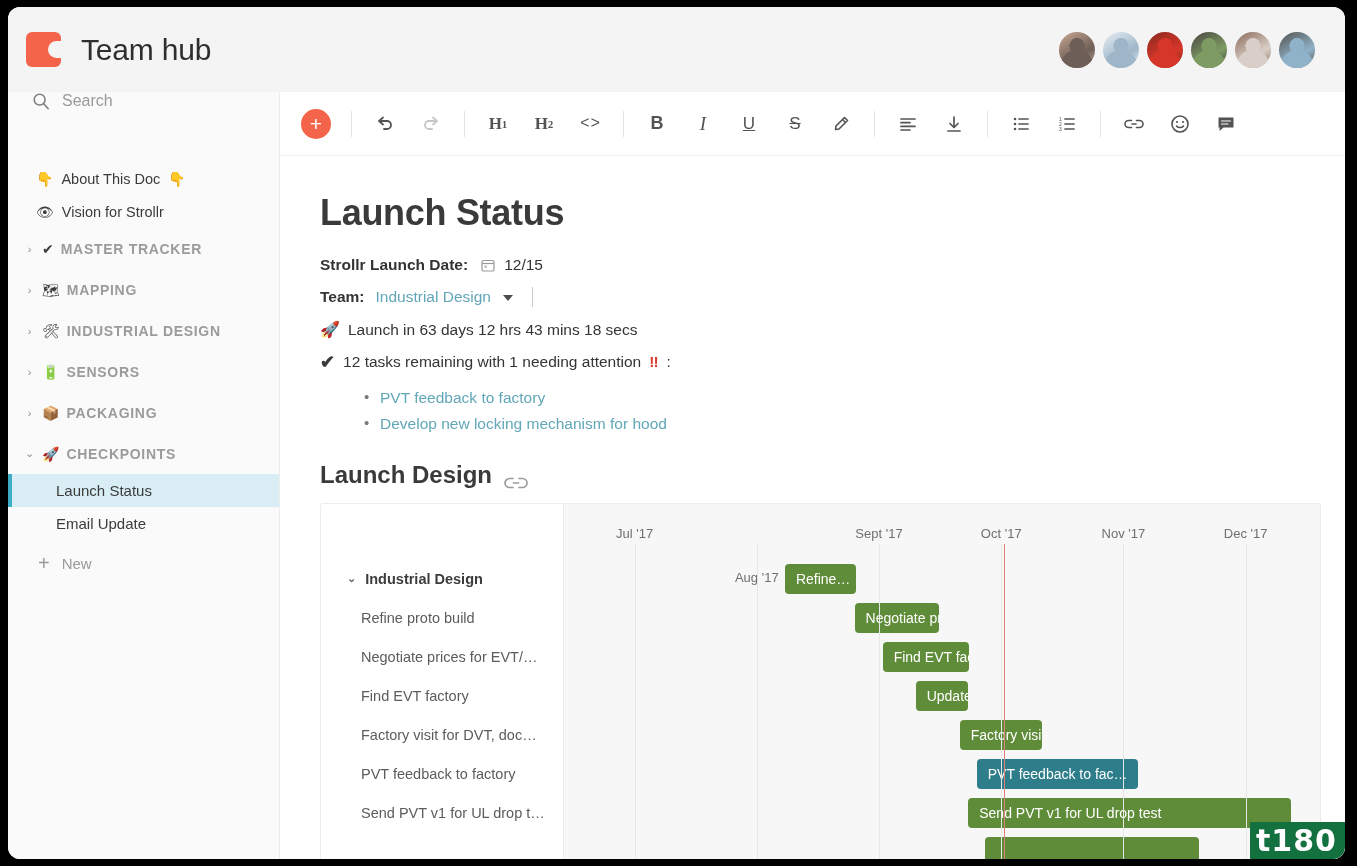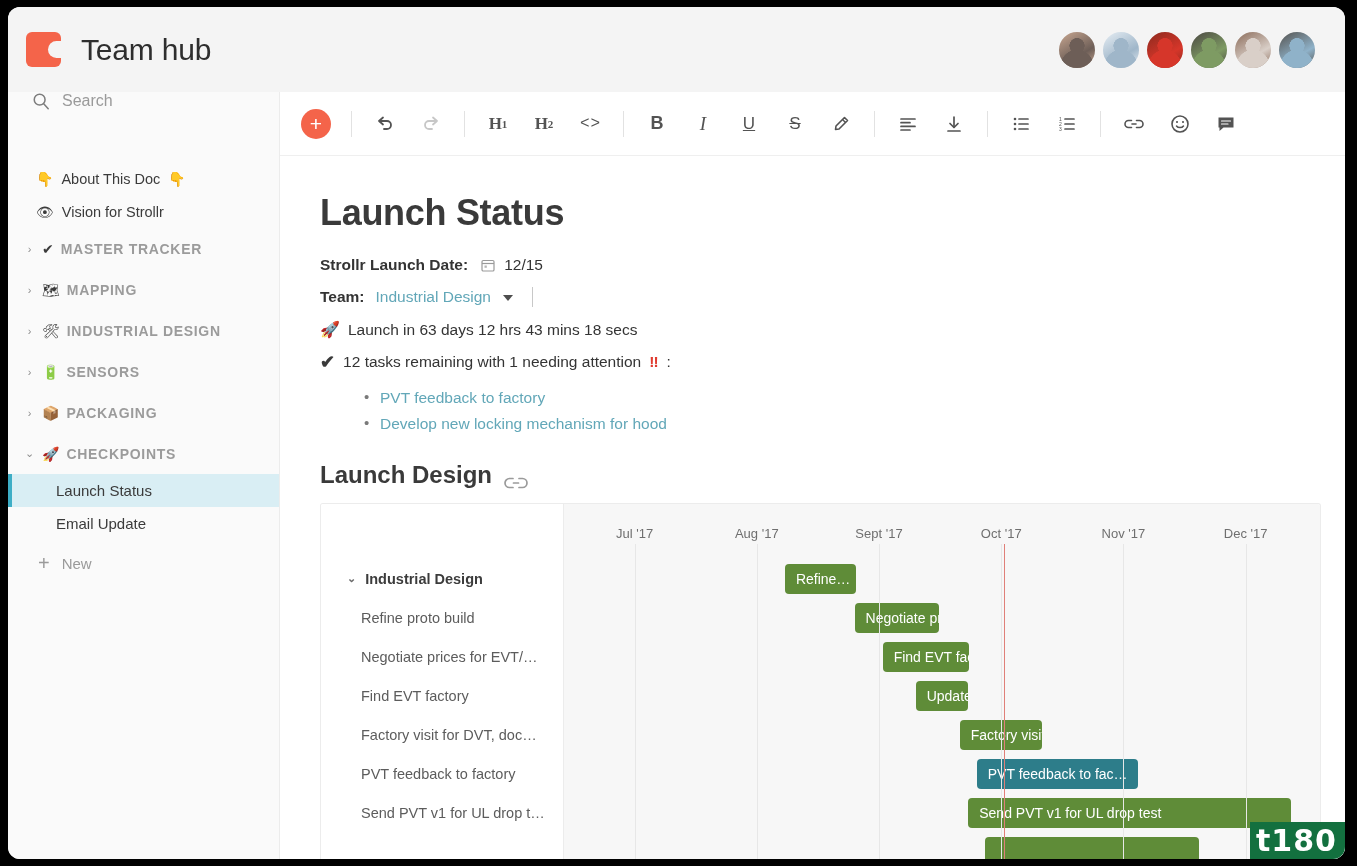--- a/index.html
+++ b/index.html
@@ -583,21 +583,21 @@
                 <div class="g-task">Refine proto build</div>
                 <div class="g-task">Negotiate prices for EVT/…</div>
                 <div class="g-task">Find EVT factory</div>
                 <div class="g-task">Factory visit for DVT, doc…</div>
                 <div class="g-task">PVT feedback to factory</div>
                 <div class="g-task">Send PVT v1 for UL drop t…</div>
               </div>
             <div class="gantt-right">
               <div class="g-head" id="g-head">
                   <div class="g-month" style="left: 9.335%;">Jul '17</div>
-                  <div class="g-month" style="left: 25.5017%;">Aug '17</div>
+                  <div class="g-month" style="left: 25.5017%; margin-top: 44px;">Aug '17</div>
                   <div class="g-month" style="left: 41.6683%;">Sept '17</div>
                   <div class="g-month" style="left: 57.835%;">Oct '17</div>
                   <div class="g-month" style="left: 74.0017%;">Nov '17</div>
                   <div class="g-month" style="left: 90.1683%;">Dec '17</div>
                 </div>
               <div class="g-rows" id="g-rows">
                   <div class="g-bar" style="left: 29.22%; width: 9.37667%; top: 5px; background: rgb(95, 140, 56);">Refine…</div>
                   <div class="g-bar" style="left: 38.435%; width: 11.155%; top: 44px; background: rgb(95, 140, 56);">Negotiate prices…</div>
                   <div class="g-bar" style="left: 42.1533%; width: 11.4783%; top: 83px; background: rgb(95, 140, 56);">Find EVT factory</div>
                   <div class="g-bar" style="left: 46.5183%; width: 6.95167%; top: 122px; background: rgb(95, 140, 56);">Update…</div>

